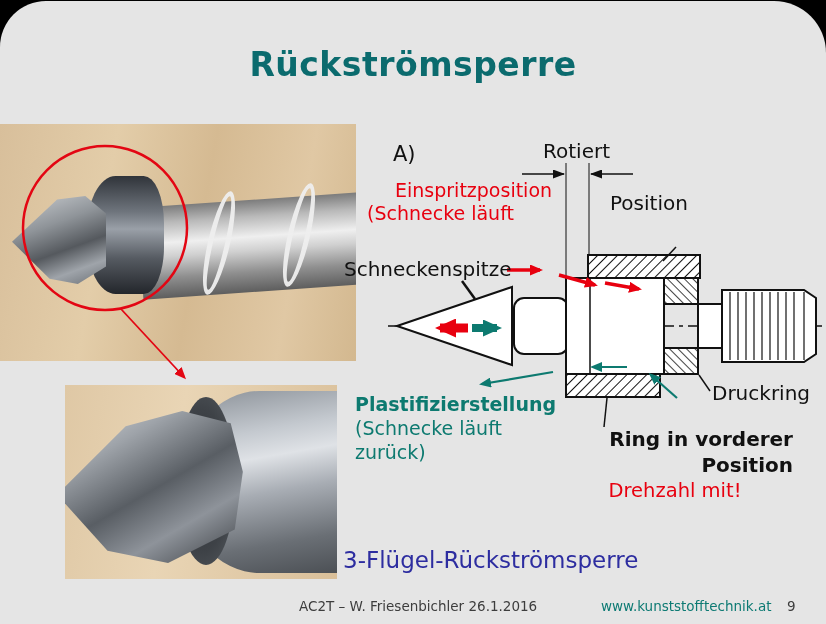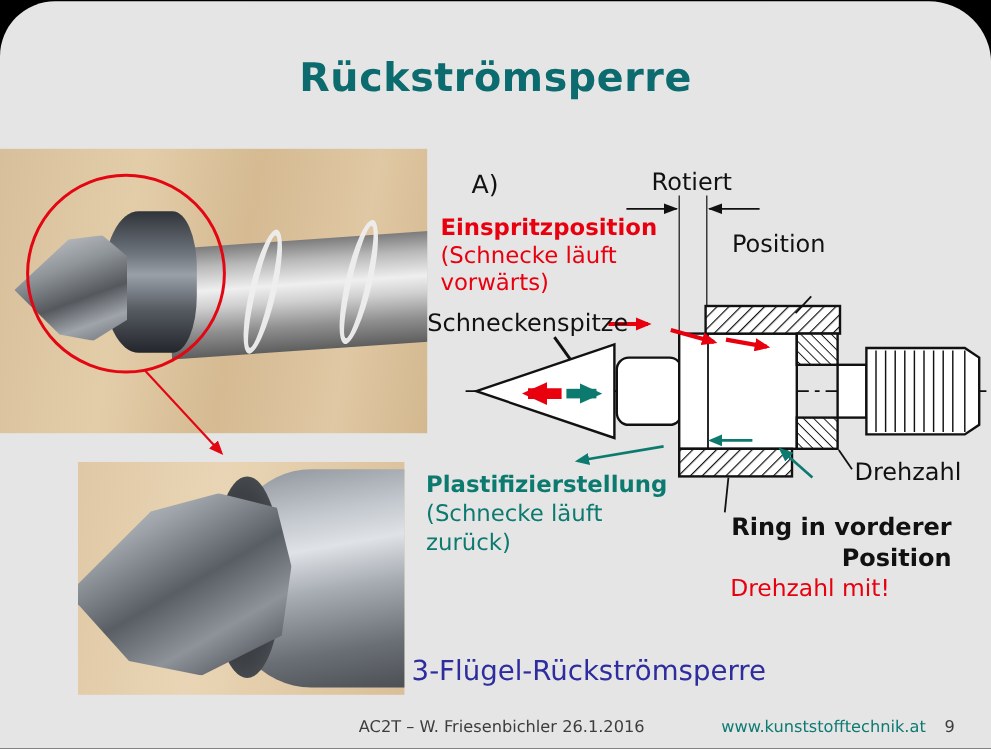--- a/index.html
+++ b/index.html
@@ -43,22 +43,22 @@
     clip-path:polygon(0% 55%, 34% 10%, 62% 0%, 86% 8%, 92% 40%, 88% 78%, 55% 100%, 25% 92%);
     background:linear-gradient(150deg,#d6d9dd 0%,#9ea3a9 25%,#595e64 50%,#8e939a 70%,#4e5257 90%); }
   
   #overlay { position:absolute; left:0; top:0; width:826px; height:624px; pointer-events:none; }
   
   .lbl { position:absolute; color:#111; font-size:20px; line-height:25px; white-space:nowrap; }
   #lbl-a { left:393px; top:141px; font-size:21px; }
   #lbl-ringhub { left:543px; top:138px; }
   #lbl-ring-rear { left:610px; top:190px; }
   #lbl-einspritz { left:367px; top:178px; color:#e8000f; font-size:19px; line-height:23px; }
-  #lbl-einspritz .b1 { font-weight:bold; }
-  #lbl-schnecke { left:356px; top:256px; }
+  #lbl-einspritz .b1 { font-weight:normal;margin-left:28px; }
+  #lbl-schnecke { left:344px; top:256px; }
   #lbl-druckring { left:712px; top:380px; }
   #lbl-plast { left:355px; top:391px; color:#0d7a70; font-size:19px; line-height:24px; }
   #lbl-plast .b1 { font-weight:bold; }
   #lbl-ring-front { left:558px; top:425px; width:235px; text-align:right; font-weight:bold; line-height:26px; }
   #lbl-rotiert { left:545px; top:477px; width:260px; text-align:center; color:#e8000f;
     font-size:19.5px; line-height:26px; }
   .caption { position:absolute; left:343px; top:546px; font-size:23px; color:#2d2da0; }
   
   .footer-credit { position:absolute; left:299px; top:597px; font-size:13.5px; color:#3d3d3d; }
   .footer-site { position:absolute; left:601px; top:597px; font-size:13.5px; color:#0d7a73; cursor:pointer; }
@@ -181,24 +181,23 @@
   </svg>
 
   <div class="lbl" id="lbl-a">A)</div>
   <div class="lbl" id="lbl-ringhub">Rotiert</div>
   <div class="lbl" id="lbl-ring-rear">
     <div>Position</div>
   </div>
   <div class="lbl" id="lbl-einspritz">
     <div class="b1">Einspritzposition</div>
     <div>(Schnecke läuft</div>
-    <div>vorwärts)</div>
   </div>
   <div class="lbl" id="lbl-schnecke">Schneckenspitze</div>
-  <div class="lbl" id="lbl-druckring">Drehzahl</div>
+  <div class="lbl" id="lbl-druckring">Druckring</div>
   <div class="lbl" id="lbl-plast">
     <div class="b1">Plastifizierstellung</div>
     <div>(Schnecke läuft</div>
     <div>zurück)</div>
   </div>
   <div class="lbl" id="lbl-ring-front">
     <div>Ring in vorderer</div>
     <div>Position</div>
   </div>
   <div class="lbl" id="lbl-rotiert">

